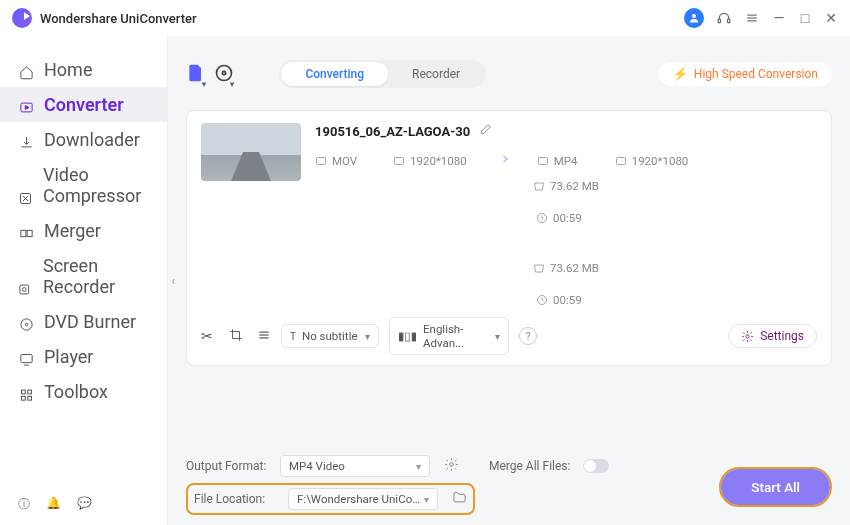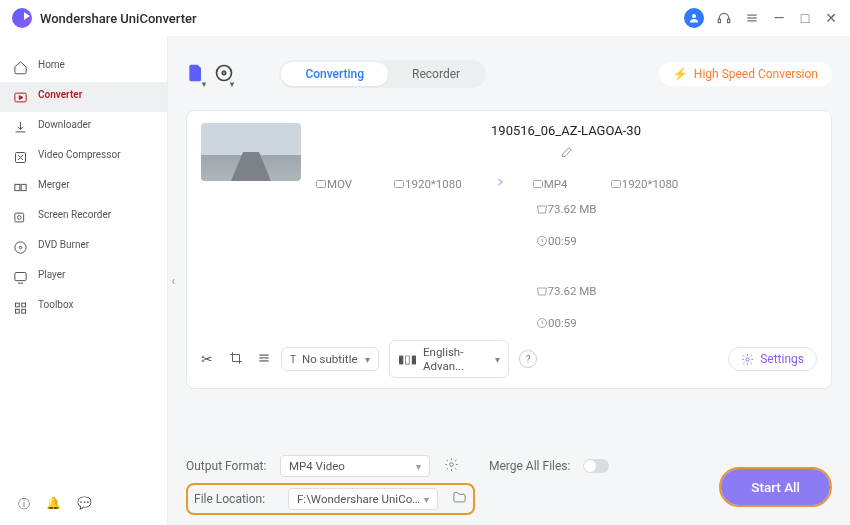--- a/index.html
+++ b/index.html
@@ -10,22 +10,22 @@
 .logo-mark:after { content:""; position:absolute; right:2px; top:4px; width:0; height:0; border-left:6px solid #fff; border-top:4px solid transparent; border-bottom:4px solid transparent; }
 .tb-right { margin-left:auto; display:flex; align-items:center; gap:12px; }
 .avatar { width:20px; height:20px; border-radius:50%; background:#2f7bff; display:flex; align-items:center; justify-content:center; color:#fff; font-size:11px; }
 .tb-icon { width:16px; height:16px; color:#666; display:flex; align-items:center; justify-content:center; cursor:pointer; }
 .tb-icon svg { width:14px; height:14px; }
 .win-btn { width:14px; color:#666; cursor:pointer; font-size:14px; text-align:center; }
 
 .main { display:flex; height:calc(100% - 36px); }
 .sidebar { width:168px; background:#fff; border-right:1px solid #eee; display:flex; flex-direction:column; position:relative; }
 .side-list { padding-top:16px; }
-.side-item { display:flex; align-items:flex-start; gap:10px; padding:7px 12px; color:#555; cursor:pointer; font-size:10px; }
-.side-item.active { background:#eef0f4; color:#b91c1c; font-weight:600; }
+.side-item { display:flex; align-items:flex-end; gap:10px; padding:7px 18px; color:#555; cursor:pointer; font-size:18px; }
+.side-item.active { background:#eef0f4; color:#6d28d9; font-weight:600; }
 .side-item .s-icon { width:16px; height:16px; display:flex; align-items:center; justify-content:center; }
 .side-item .s-icon svg { width:15px; height:15px; }
 .side-footer { margin-top:auto; padding:12px 18px; display:flex; gap:16px; color:#777; }
 .side-footer span { cursor:pointer; }
 .collapse-handle { position:absolute; right:-8px; top:50%; transform:translateY(-50%); color:#999; font-size:12px; cursor:pointer; }
 
 .content { flex:1; padding:16px 18px 10px; display:flex; flex-direction:column; position:relative; }
 .toolbar-row { display:flex; align-items:center; gap:8px; margin-bottom:14px; }
 .tool-btn { position:relative; cursor:pointer; color:#555; }
 .tool-btn .mini-plus { position:absolute; right:-3px; bottom:-3px; width:10px; height:10px; border-radius:50%; color:#666; font-size:9px; display:flex; align-items:center; justify-content:center; }
@@ -34,42 +34,42 @@
 .seg-btn { padding:5px 24px; border-radius:16px; font-size:12px; cursor:pointer; color:#666; }
 .seg-btn.active { background:#fff; color:#2f7bff; font-weight:500; box-shadow:0 1px 2px rgba(0,0,0,.06); }
 .hs-conv { display:flex; align-items:center; gap:6px; background:#fff; border-radius:16px; padding:5px 14px; font-size:12px; color:#ff7a2d; margin-left:auto; cursor:pointer; }
 .bolt { color:#ff7a2d; }
 
 .card { background:#fff; border:1px solid #e6e8ee; border-radius:8px; padding:12px 14px 10px; }
 .card-top { display:flex; align-items:flex-start; gap:14px; }
 .thumb { width:100px; height:58px; border-radius:4px; overflow:hidden; position:relative; background:linear-gradient(#cdd6dc 0%,#cdd6dc 55%,#9ea7ad 56%,#aeb6bb 100%); }
 .thumb:after { content:""; position:absolute; left:30%; right:30%; bottom:0; height:50%; background:#7d8289; clip-path:polygon(30% 0,70% 0,100% 100%,0 100%); }
 .card-info { flex:1; display:flex; flex-direction:column; gap:8px; }
-.title-row { display:flex; align-items:center; gap:8px; font-size:13px; font-weight:400; color:#222;flex-direction:column; }
+.title-row { display:flex; align-items:center; gap:8px; font-size:13px; font-weight:700; color:#222; }
 .edit-ic { color:#888; cursor:pointer; }
 .meta-row { display:flex; align-items:center; gap:18px; color:#888; font-size:11.5px; }
-.meta { display:flex; align-items:center; min-width:60px; }
+.meta { display:flex; align-items:center; gap:5px; min-width:60px; }
 .meta svg { width:12px; height:12px; }
 .arrow-conv { color:#b9c2ff; margin:0 6px; }
 .arrow-conv svg { width:22px; height:22px; }
 .card-right { display:flex; flex-direction:column; align-items:flex-end; gap:6px; margin-left:auto; }
 .right-icons { display:flex; align-items:center; gap:8px; }
 .props-ic { color:#888; cursor:pointer; }
 .convert-btn { border:2px solid #e69a29; border-radius:16px; padding:5px 22px; background:#fff; font-size:12px; color:#333; cursor:pointer; font-weight:500; }
 .card-bottom { display:flex; align-items:center; gap:10px; margin-top:10px; }
 .mini-icons { display:flex; gap:14px; color:#555; }
 .mini-icons span { cursor:pointer; width:14px; font-size:14px; }
 .mini-icons svg { width:14px; height:14px; }
 .dd { border:1px solid #e0e3e9; border-radius:6px; padding:4px 8px; display:flex; align-items:center; gap:6px; font-size:11.5px; color:#555; background:#fff; cursor:pointer; }
 .dd.sub { width:98px; justify-content:space-between; }
 .dd.aud { width:120px; justify-content:space-between; }
 .subbox{ display:flex; align-items:center; gap:6px;}
 .dd .caret { color:#888; font-size:10px; }
 .info-circ { width:18px; height:18px; border:1px solid #ccc; border-radius:50%; display:flex; align-items:center; justify-content:center; font-size:10px; color:#888; cursor:pointer; }
-.settings-btn { margin-left:auto; border:1px solid #e0e3e9; border-radius:14px; padding:4px 12px; display:flex; align-items:center; gap:6px; font-size:12px; color:#8b5cf6; background:#fff; cursor:pointer; }
+.settings-btn { margin-left:auto; border:1px solid #e0e3e9; border-radius:14px; padding:4px 12px; display:flex; align-items:center; gap:6px; font-size:12px; color:#701a75; background:#fff; cursor:pointer; }
 .settings-btn svg { width:13px; height:13px; }
 
 .footer { margin-top:auto; display:flex; flex-direction:column; gap:6px; padding-top:8px; font-size:12px; color:#555; }
 .f-row { display:flex; align-items:center; gap:10px; }
 .f-label { width:84px; color:#666; }
 .f-dd { border:1px solid #ddd; border-radius:4px; padding:3px 8px; width:150px; display:flex; align-items:center; justify-content:space-between; background:#fff; cursor:pointer; font-size:11.5px; }
 .fdd-caret { color:#999; font-size:10px; }
 .f-ic { color:#888; cursor:pointer; margin-left:4px; }
 .f-ic svg{ width:15px; height:15px;}
 .merge-toggle { width:26px; height:14px; border-radius:8px; background:#d9dde3; position:relative; cursor:pointer; }

